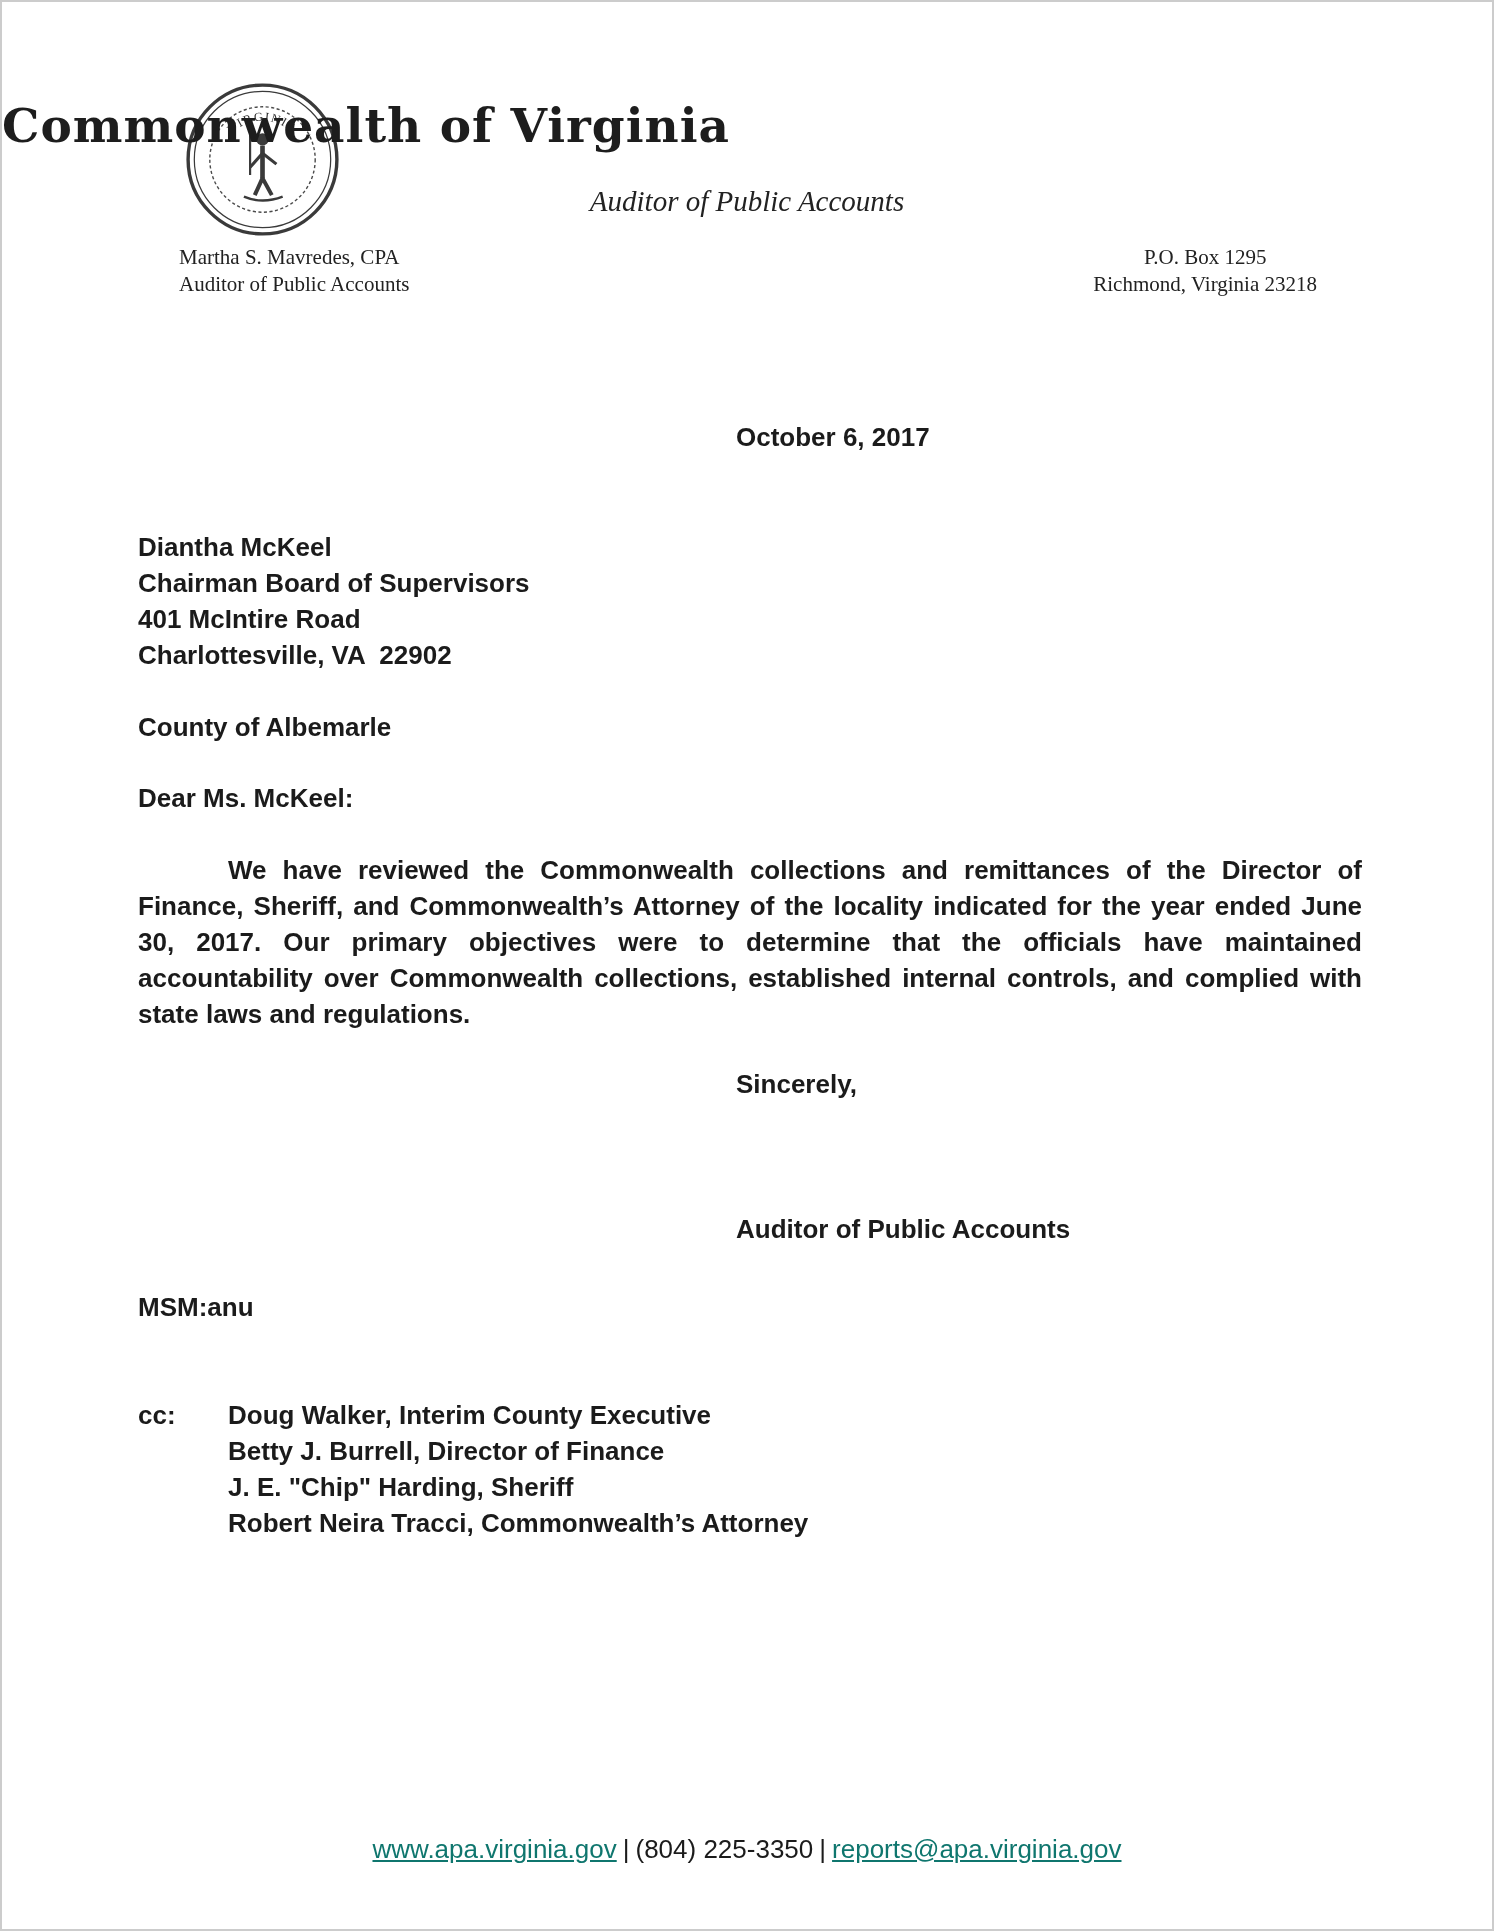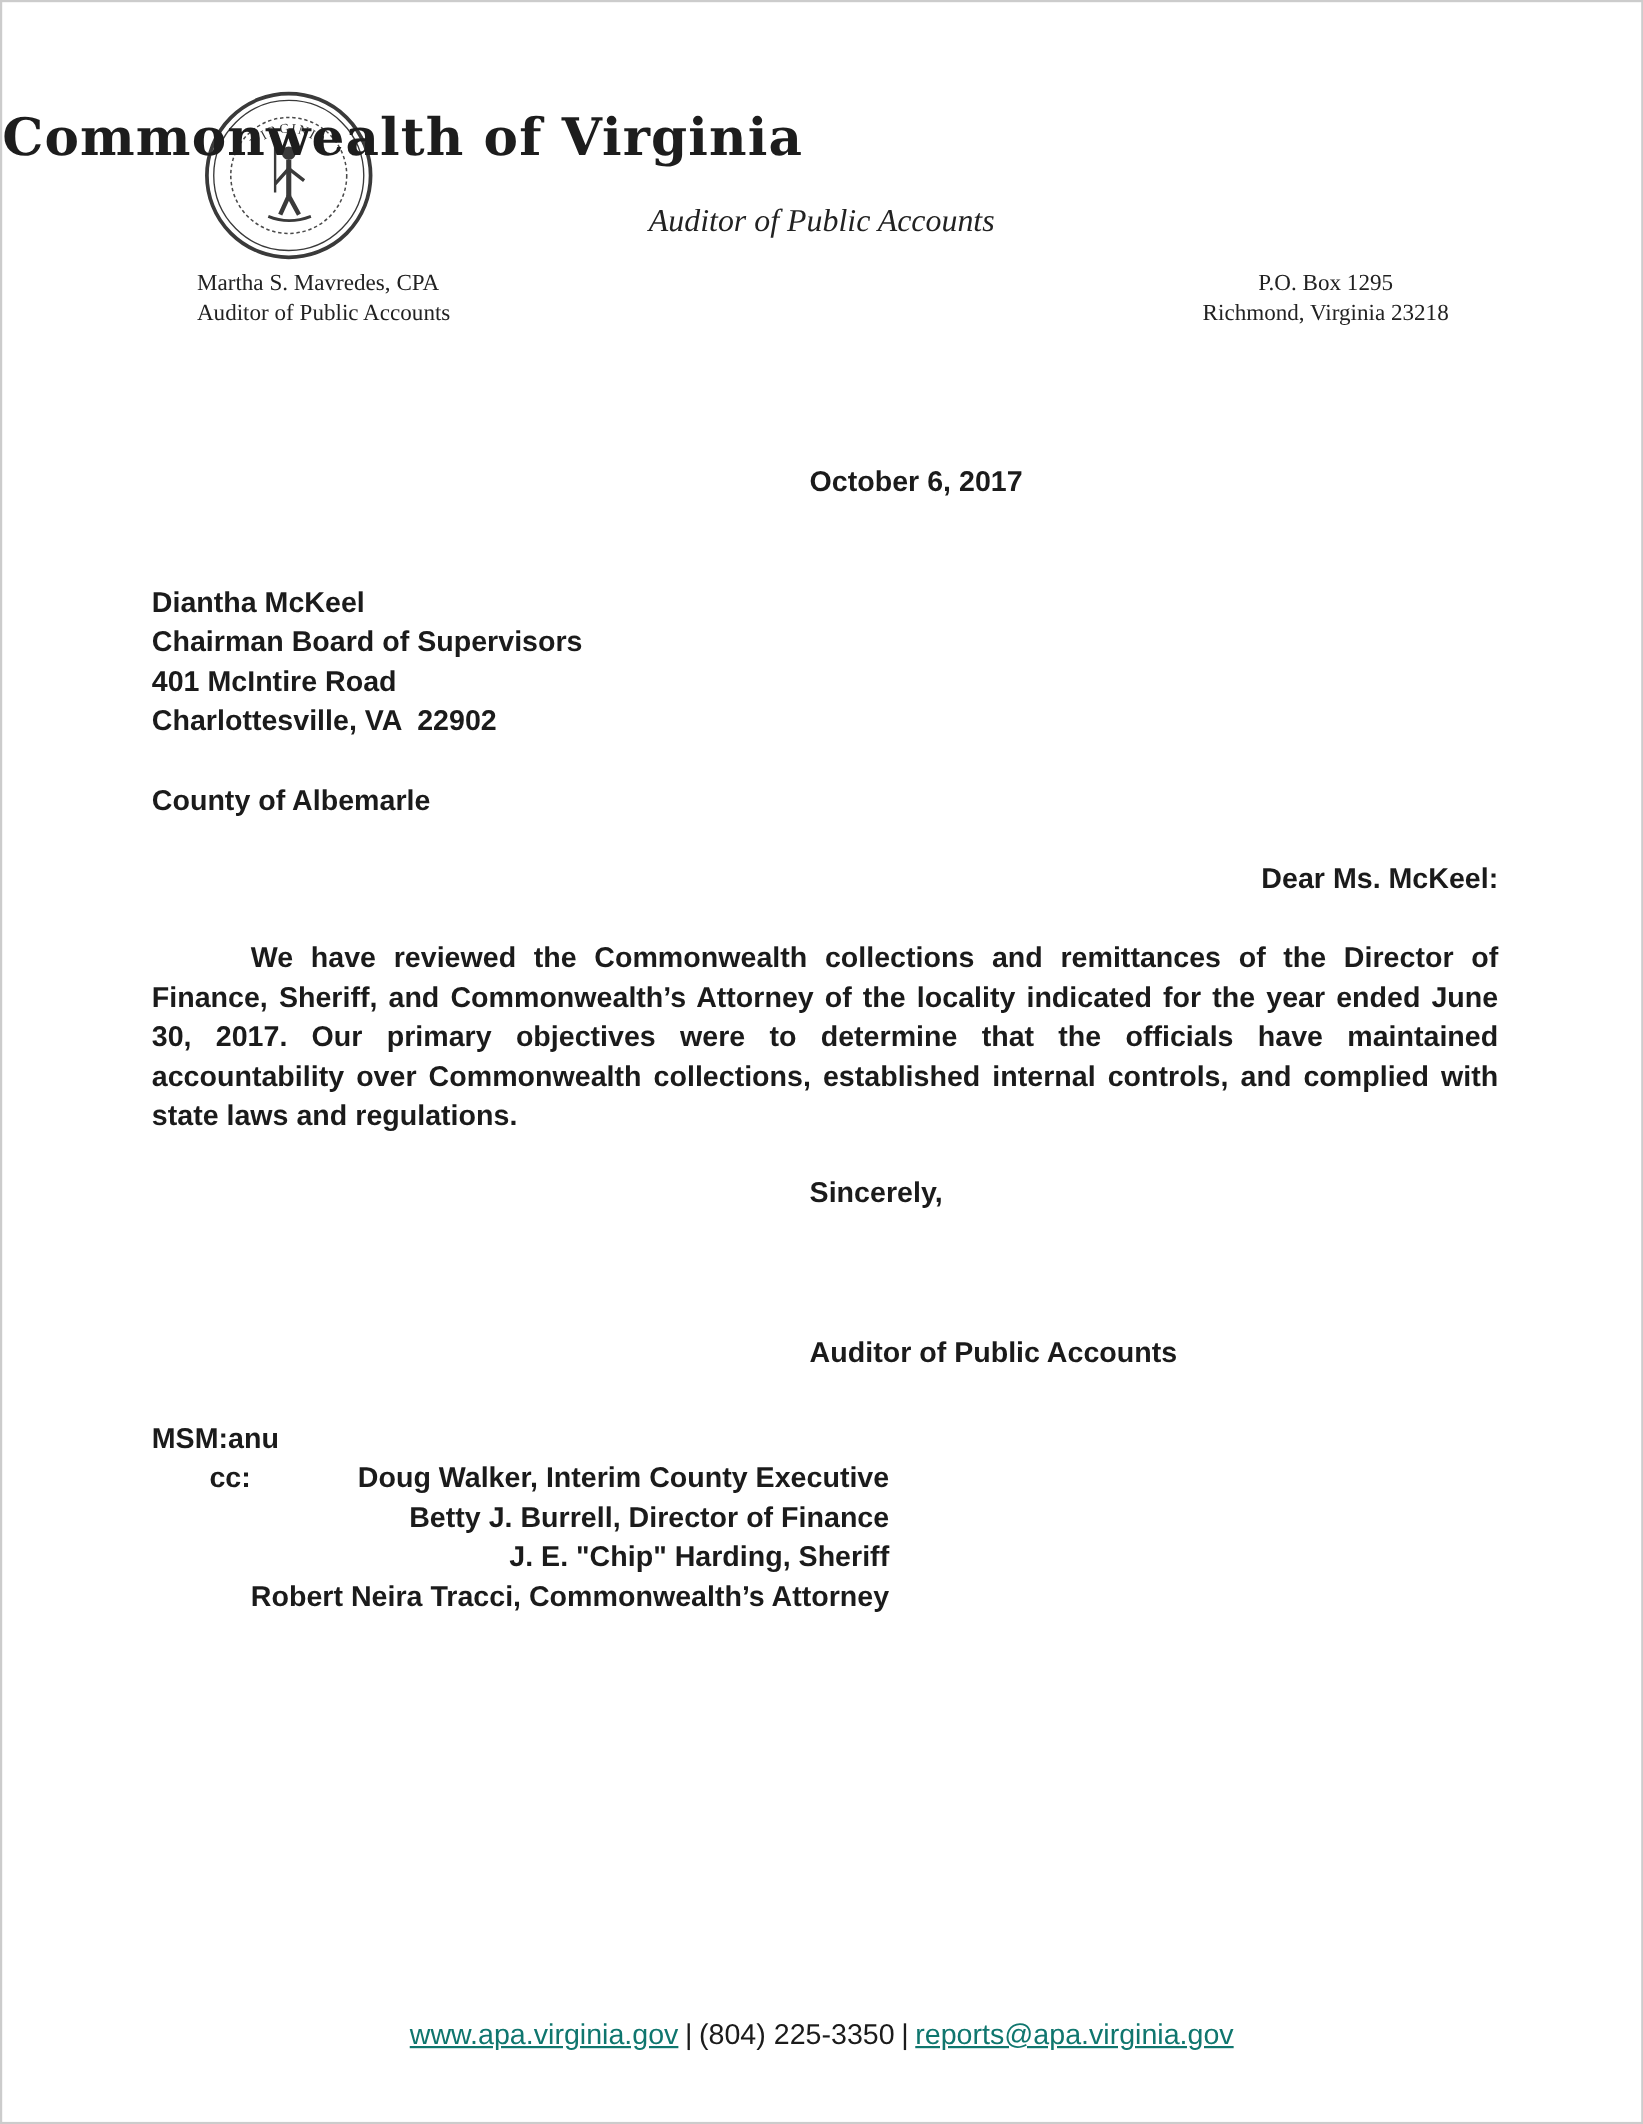--- a/index.html
+++ b/index.html
@@ -72,33 +72,33 @@
     padding: 0 130px 0 136px;
     font-size: 26px;
     line-height: 36px;
     font-weight: bold;
   }
   .center-col { margin-left: 598px; }
   .date-line { margin-top: 102px; }
   .recipient { margin-top: 74px; }
   .recipient div { white-space: pre-wrap; }
   .locality { margin-top: 36px; }
-  .salutation { margin-top: 35px; text-align: right; }
+  .salutation { margin-top: 35px; }
   .para {
     margin: 0;
     margin-top: 36px;
     text-align: justify;
     text-indent: 90px;
   }
   .closing { margin-top: 34px; }
   .sig-title { margin-top: 109px; }
   .reference { margin-top: 42px; }
   .cc-block {
+    margin-top: 72px;
     display: flex;
-    text-align: right;
   }
   .cc-label { width: 90px; flex: 0 0 90px; }
   
   .footer {
     position: absolute;
     left: 0; right: 0;
     bottom: 64px;
     text-align: center;
     font-size: 26px;
   }

